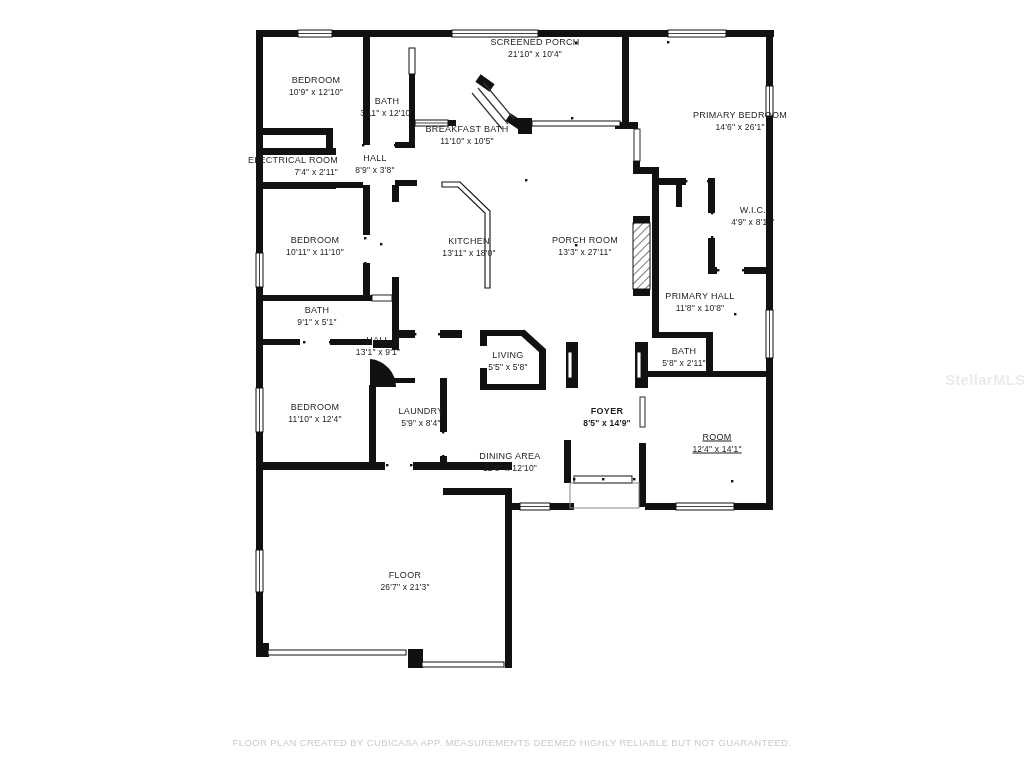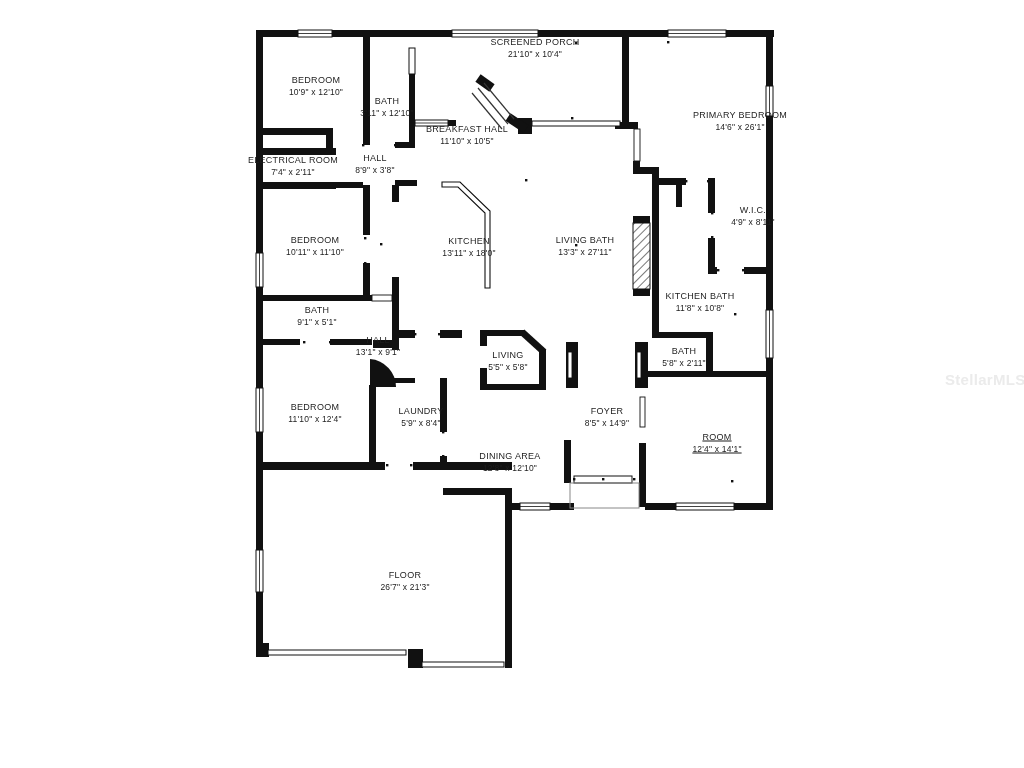--- a/index.html
+++ b/index.html
@@ -207,53 +207,53 @@
       </div>
       <div class="room-label" style="left: 387px; top: 107px;">
         <div class="rn">BATH</div>
         <div class="rd">3'11" x 12'10"</div>
       </div>
       <div class="room-label" style="left: 535px; top: 48px;">
         <div class="rn">SCREENED PORCH</div>
         <div class="rd">21'10" x 10'4"</div>
       </div>
       <div class="room-label" style="left: 467px; top: 135px;">
-        <div class="rn">BREAKFAST HALL</div>
+        <div class="rn">BREAKFAST BATH</div>
         <div class="rd">11'10" x 10'5"</div>
       </div>
       <div class="room-label" style="left: 696px; top: 121px; margin-left: 44px;">
         <div class="rn">PRIMARY BEDROOM</div>
         <div class="rd">14'6" x 26'1"</div>
       </div>
-      <div class="room-label" style="left: 293px; top: 166px;">
+      <div class="room-label" style="left: 293px; top: 166px; text-align: right;">
         <div class="rn">ELECTRICAL ROOM</div>
         <div class="rd">7'4" x 2'11"</div>
       </div>
       <div class="room-label" style="left: 375px; top: 164px;">
         <div class="rn">HALL</div>
         <div class="rd">8'9" x 3'8"</div>
       </div>
       <div class="room-label" style="left: 315px; top: 246px;">
         <div class="rn">BEDROOM</div>
         <div class="rd">10'11" x 11'10"</div>
       </div>
       <div class="room-label" style="left: 455px; top: 247px; margin-left: 14px;">
         <div class="rn">KITCHEN</div>
         <div class="rd">13'11" x 18'0"</div>
       </div>
       <div class="room-label" style="left: 585px; top: 246px;">
-        <div class="rn">LIVING BATH</div>
+        <div class="rn">PORCH ROOM</div>
         <div class="rd">13'3" x 27'11"</div>
       </div>
       <div class="room-label" style="left: 753px; top: 216px;">
         <div class="rn">W.I.C.</div>
         <div class="rd">4'9" x 8'11"</div>
       </div>
       <div class="room-label" style="left: 700px; top: 302px;">
-        <div class="rn">KITCHEN BATH</div>
+        <div class="rn">PRIMARY HALL</div>
         <div class="rd">11'8" x 10'8"</div>
       </div>
       <div class="room-label" style="left: 317px; top: 316px;">
         <div class="rn">BATH</div>
         <div class="rd">9'1" x 5'1"</div>
       </div>
       <div class="room-label" style="left: 378px; top: 346px;">
         <div class="rn">HALL</div>
         <div class="rd">13'1" x 9'1"</div>
       </div>
@@ -270,29 +270,30 @@
         <div class="rd">11'10" x 12'4"</div>
       </div>
       <div class="room-label" style="left: 421px; top: 417px;">
         <div class="rn">LAUNDRY</div>
         <div class="rd">5'9" x 8'4"</div>
       </div>
       <div class="room-label" style="left: 510px; top: 440px; margin-top: 22px;">
         <div class="rn">DINING AREA</div>
         <div class="rd">12'8" x 12'10"</div>
       </div>
-      <div class="room-label" style="left: 607px; top: 417px;">
+      <div class="room-label" style="left: 607px; top: 417px; font-weight: bold;">
         <div class="rn">FOYER</div>
         <div class="rd">8'5" x 14'9"</div>
       </div>
       <div class="room-label" style="left: 717px; top: 443px; text-decoration: underline;">
         <div class="rn">ROOM</div>
         <div class="rd">12'4" x 14'1"</div>
       </div>
       <div class="room-label" style="left: 405px; top: 581px;">
         <div class="rn">FLOOR</div>
         <div class="rd">26'7" x 21'3"</div>
       </div>
     </div>
 
   <div id="watermark">StellarMLS</div>
 
+  <div id="footer-note">FLOOR PLAN CREATED BY CUBICASA APP. MEASUREMENTS DEEMED HIGHLY RELIABLE BUT NOT GUARANTEED.</div>
 </div>
 
 </body></html>

